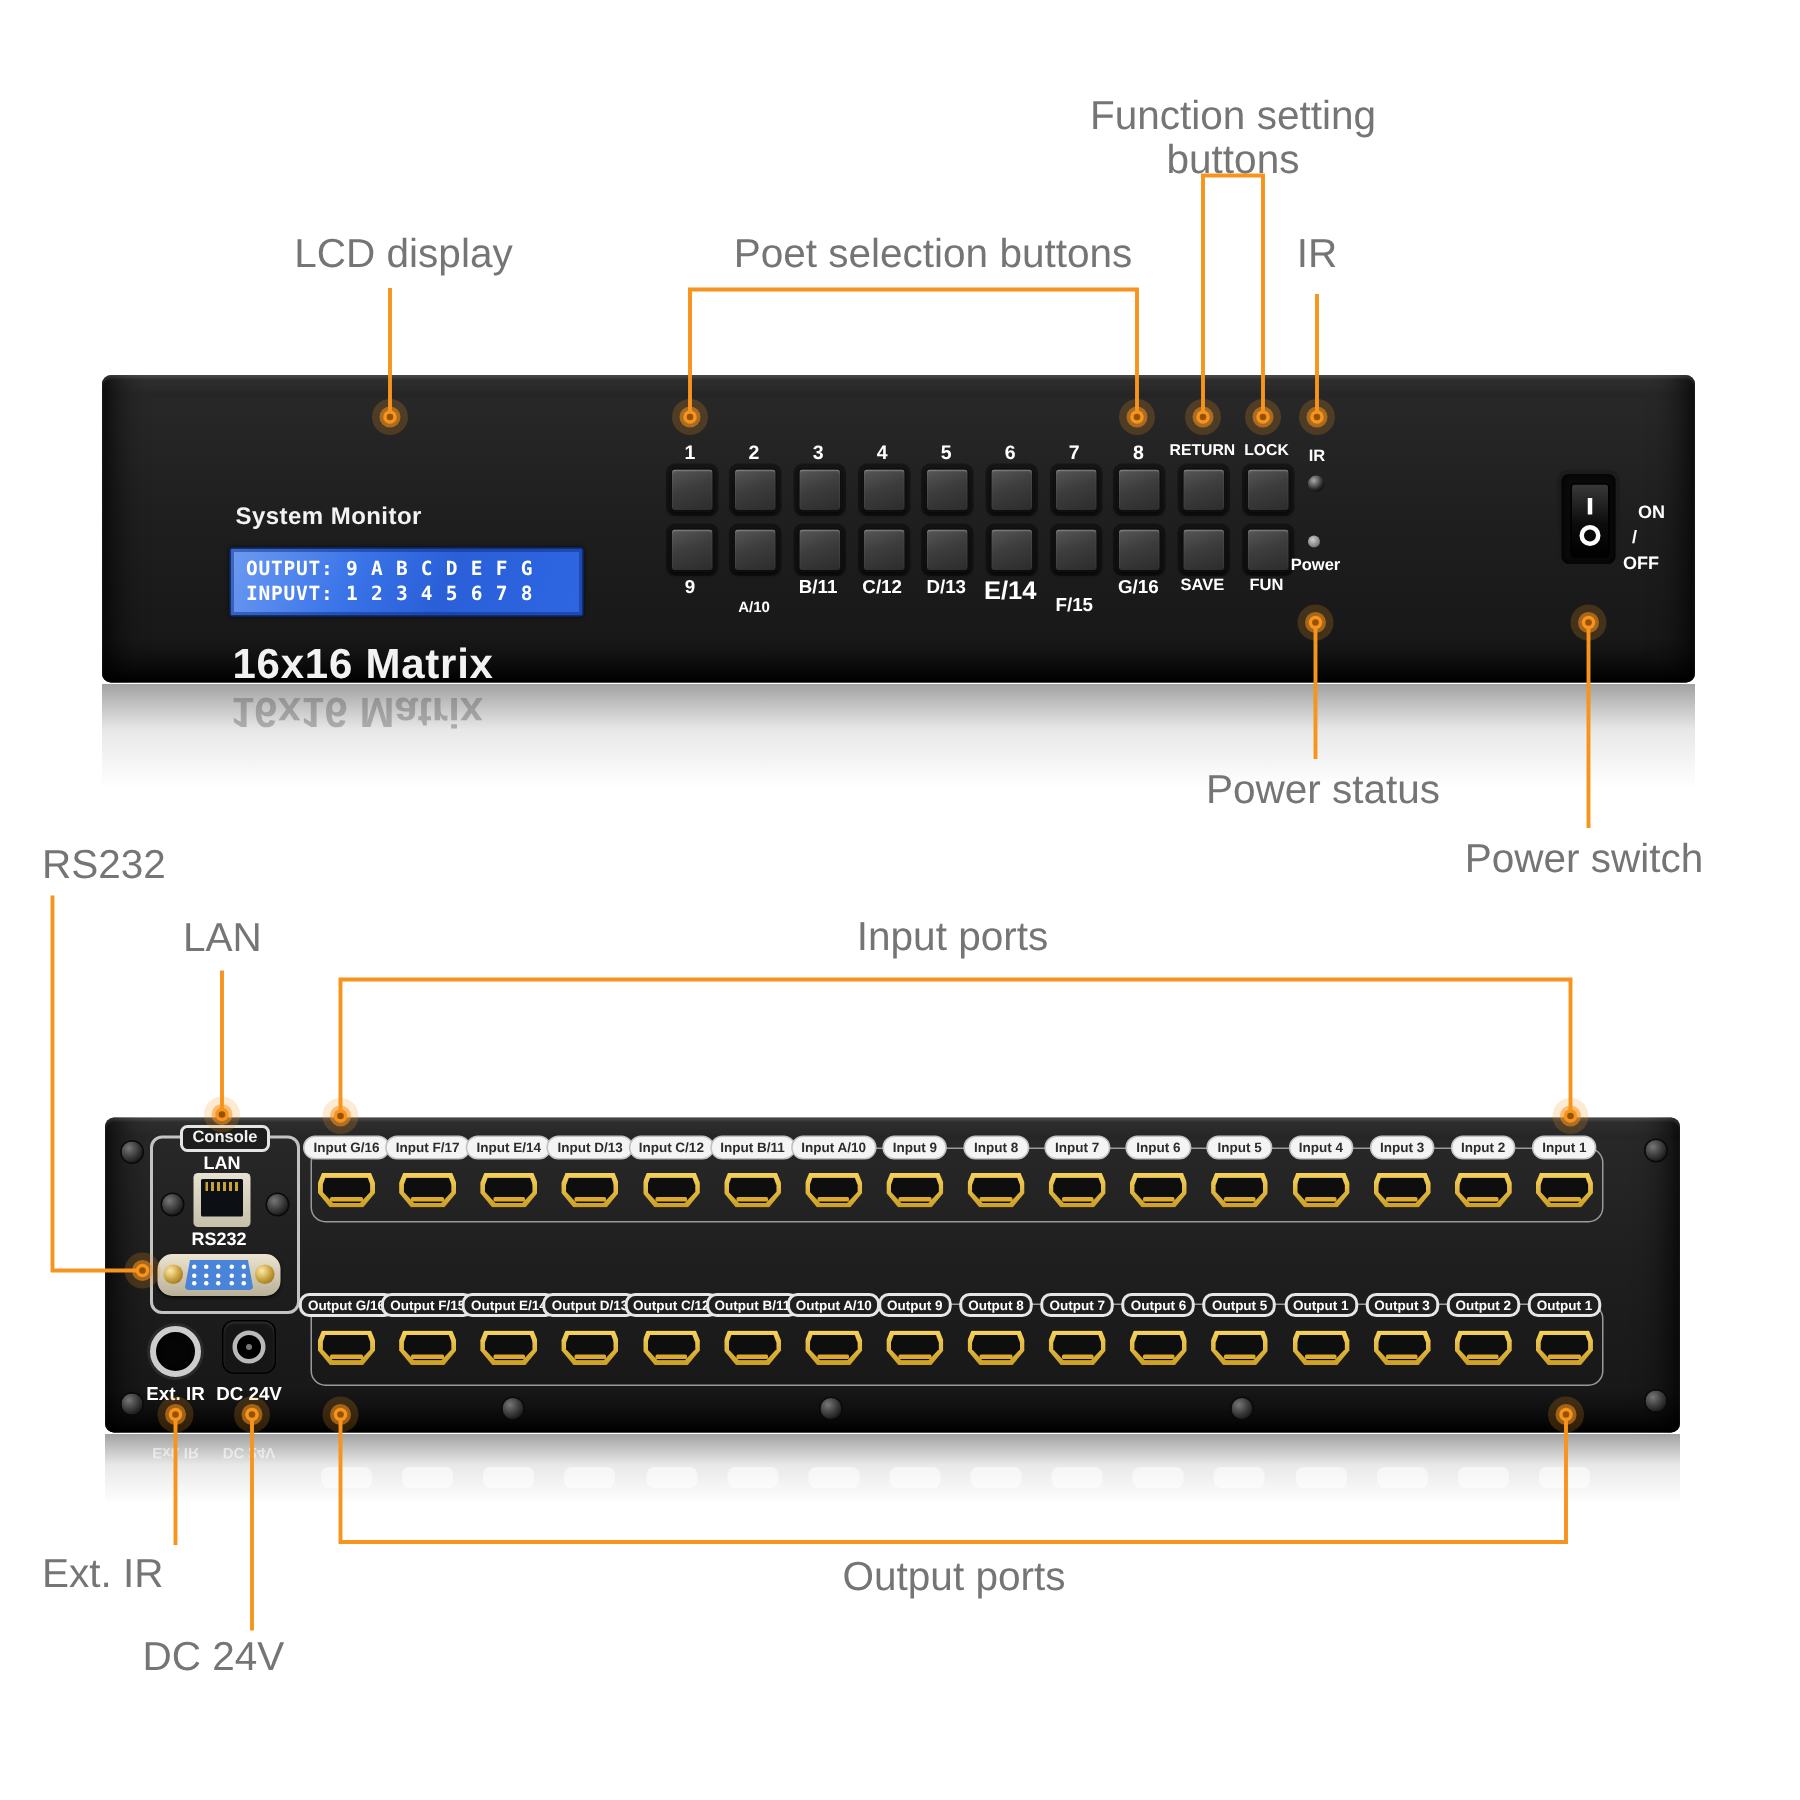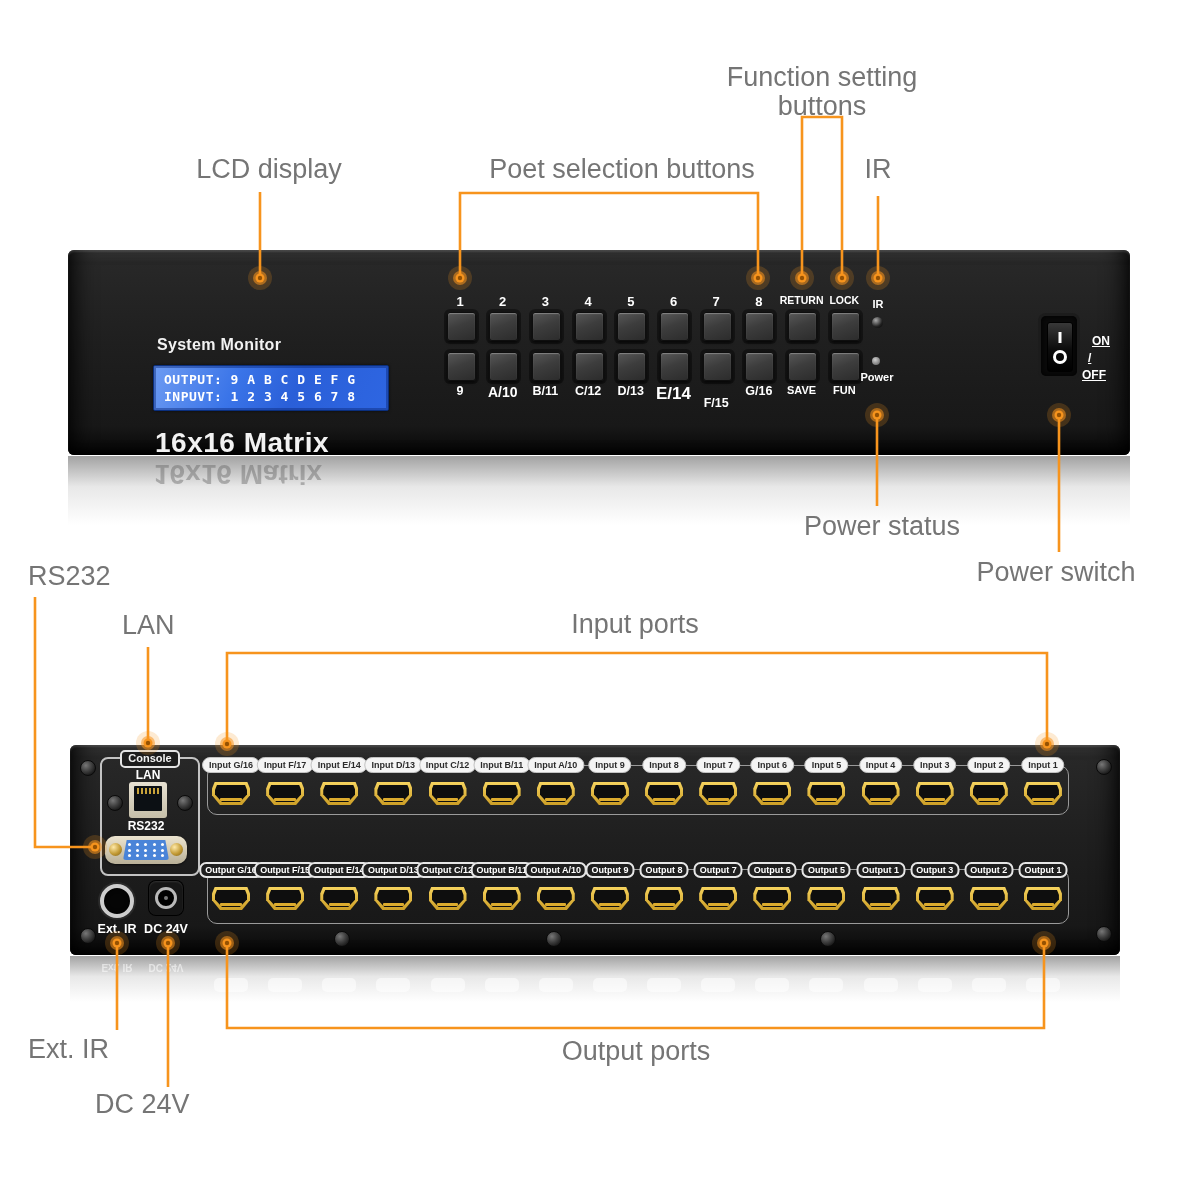--- a/index.html
+++ b/index.html
@@ -34,21 +34,21 @@
        background:linear-gradient(160deg,#585858 0%,#3d3d3d 45%,#2c2c2c 100%);
        box-shadow:inset 0 1px 1px rgba(255,255,255,.28),0 0 0 3px rgba(0,0,0,.38),0 2px 3px rgba(0,0,0,.55);}
   .key-label{position:absolute;color:#fff;font-weight:bold;text-align:center;white-space:nowrap;}
   .led{position:absolute;border-radius:50%;}
   .psw{position:absolute;width:36px;height:60px;background:#0a0a0a;border-radius:5px;
        box-shadow:0 0 0 3px #1c1c1c,inset 0 0 6px #000;}
   .psw-rocker{position:absolute;left:6px;top:6px;width:24px;height:48px;border-radius:3px;
        background:linear-gradient(180deg,#383838,#0c0c0c 55%,#000);border:1px solid #000;}
   .psw-i{position:absolute;left:50%;top:9px;width:3px;height:11px;background:#fff;transform:translateX(-50%);}
   .psw-o{position:absolute;left:50%;top:27px;width:8px;height:8px;border:3px solid #fff;border-radius:50%;transform:translateX(-50%);}
-  .onoff{position:absolute;color:#fff;font-size:12px;font-weight:bold;line-height:17px;text-decoration:underline;}
+  .onoff{position:absolute;color:#fff;font-size:12px;font-weight:bold;line-height:17px;}
   
   .screw{position:absolute;width:14px;height:14px;border-radius:50%;border:1px solid #0a0a0a;
          background:radial-gradient(circle at 35% 32%,#777 0%,#3e3e3e 45%,#161616 80%);}
   .console-box{position:absolute;border:2px solid #c3c3c3;border-radius:8px;}
   .console-pill{position:absolute;border:2px solid #e4e4e4;border-radius:5px;background:#1d1d1d;
          color:#f2f2f2;font-size:11px;font-weight:bold;text-align:center;line-height:13px;z-index:3;}
   .paneltxt{position:absolute;color:#fff;font-weight:bold;text-align:center;transform:translateX(-50%);white-space:nowrap;}
   .rj45{position:absolute;background:linear-gradient(180deg,#e7e1d2,#c6bfa9);border-radius:3px;}
   .rj45-in{position:absolute;left:5px;right:5px;top:4px;bottom:7px;background:#0c1014;border-radius:1px;}
   .rj45-pins{position:absolute;left:3px;right:3px;top:2px;height:6px;
@@ -216,21 +216,21 @@
         <div class="key" style="left: 634.7px; top: 62px;"></div>
         <div class="key-label" style="left: 656.9px; top: 44px; width: 68px; font-size: 13px;">8</div>
         <div class="key" style="left: 677.4px; top: 62px;"></div>
         <div class="key-label" style="left: 699.6px; top: 44px; width: 68px; font-size: 10.5px;">RETURN</div>
         <div class="key" style="left: 720.1px; top: 62px;"></div>
         <div class="key-label" style="left: 742.3px; top: 44px; width: 68px; font-size: 10.5px;">LOCK</div>
         <div class="key" style="left: 762.8px; top: 62px;"></div>
         <div class="key" style="left: 378.5px; top: 102px;"></div>
         <div class="key-label" style="left: 358px; top: 134px; width: 68px; font-size: 12.5px;">9</div>
         <div class="key" style="left: 421.2px; top: 102px;"></div>
-        <div class="key-label" style="left: 400.7px; top: 134px; width: 68px; font-size: 14px;">A/10</div>
+        <div class="key-label" style="left: 400.7px; top: 150px; width: 68px; font-size: 10px;">A/10</div>
         <div class="key" style="left: 463.9px; top: 102px;"></div>
         <div class="key-label" style="left: 443.4px; top: 134px; width: 68px; font-size: 12.5px;">B/11</div>
         <div class="key" style="left: 506.6px; top: 102px;"></div>
         <div class="key-label" style="left: 486.1px; top: 134px; width: 68px; font-size: 12.5px;">C/12</div>
         <div class="key" style="left: 549.3px; top: 102px;"></div>
         <div class="key-label" style="left: 528.8px; top: 134px; width: 68px; font-size: 12.5px;">D/13</div>
         <div class="key" style="left: 592px; top: 102px;"></div>
         <div class="key-label" style="left: 571.5px; top: 134px; width: 68px; font-size: 17px;">E/14</div>
         <div class="key" style="left: 634.7px; top: 102px;"></div>
         <div class="key-label" style="left: 614.2px; top: 146px; width: 68px; font-size: 12.5px;">F/15</div>

